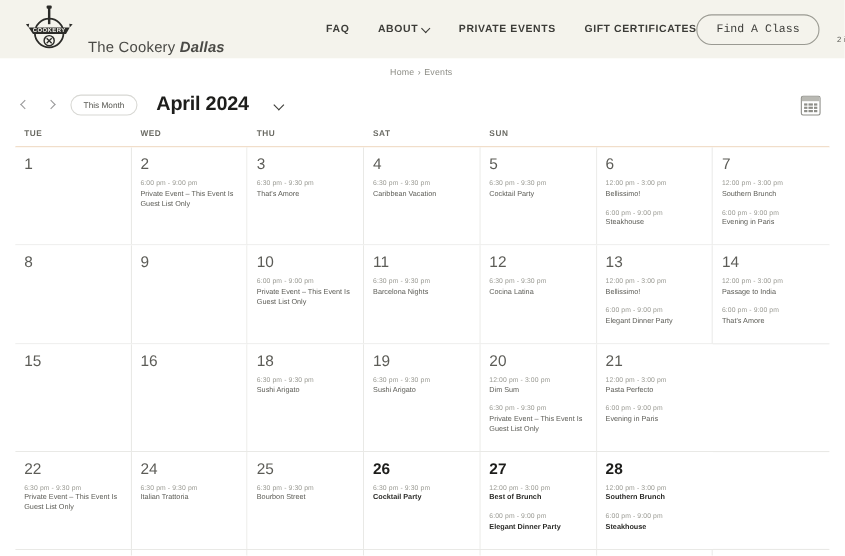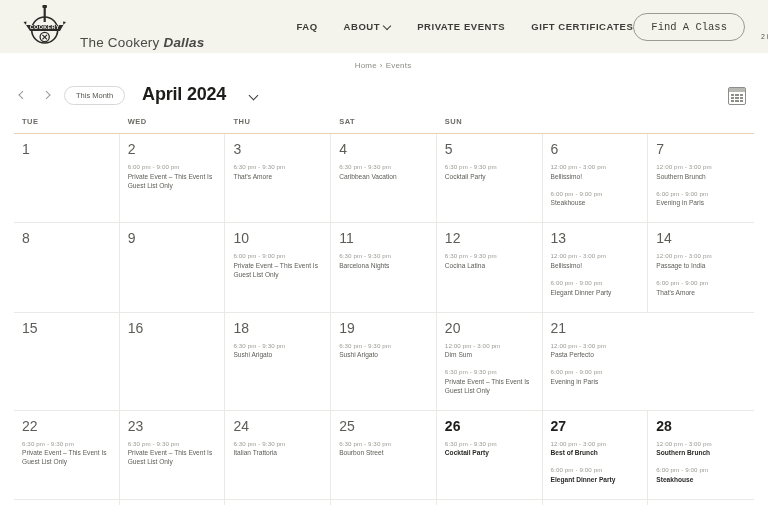--- a/index.html
+++ b/index.html
@@ -398,27 +398,20 @@
       </div>
       <div class="week">
         <div class="day-cell">
           <div class="day-num">22</div>
           <div class="event">
             <div class="event-time">6:30 pm - 9:30 pm</div>
             <div class="event-title">Private Event – This Event Is Guest List Only</div>
           </div>
         </div>
         <div class="day-cell">
-          <div class="day-num">23</div>
-          <div class="event">
-            <div class="event-time">6:30 pm - 9:30 pm</div>
-            <div class="event-title">Private Event – This Event Is Guest List Only</div>
-          </div>
-        </div>
-        <div class="day-cell">
           <div class="day-num">24</div>
           <div class="event">
             <div class="event-time">6:30 pm - 9:30 pm</div>
             <div class="event-title">Italian Trattoria</div>
           </div>
         </div>
         <div class="day-cell">
           <div class="day-num">25</div>
           <div class="event">
             <div class="event-time">6:30 pm - 9:30 pm</div>

